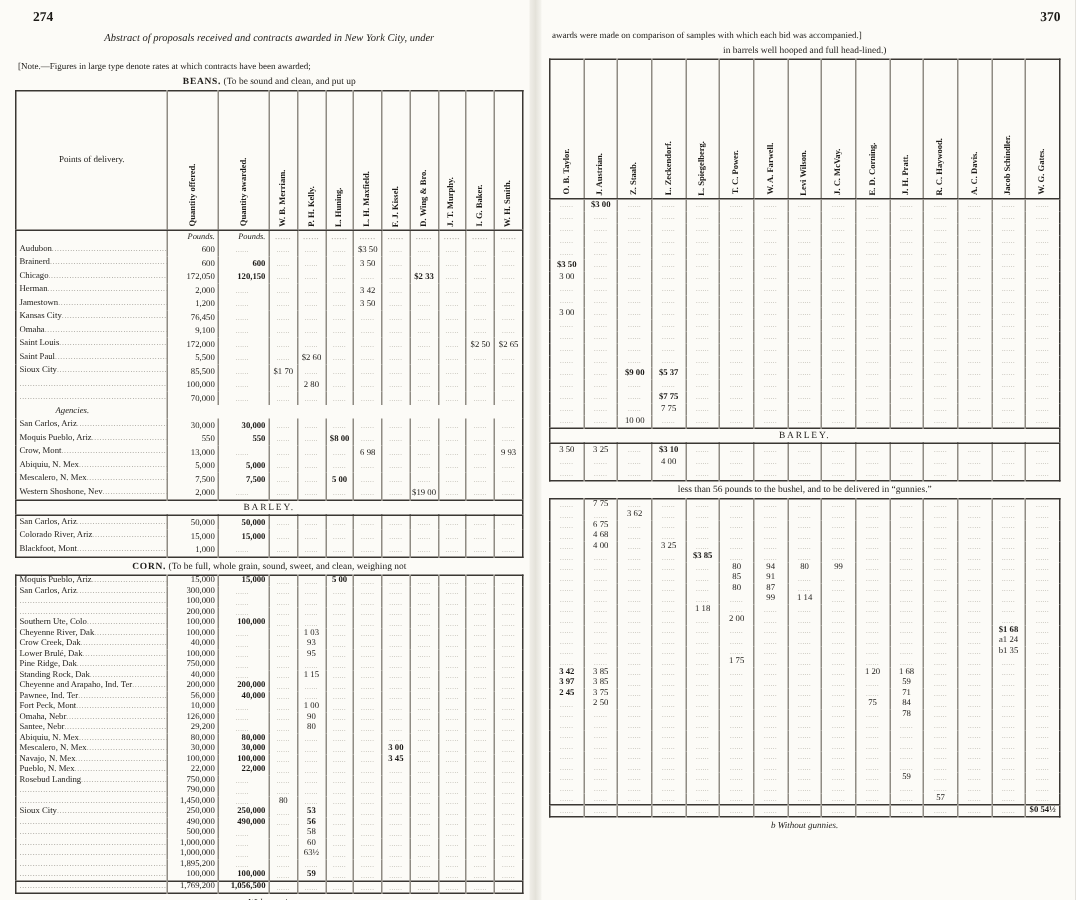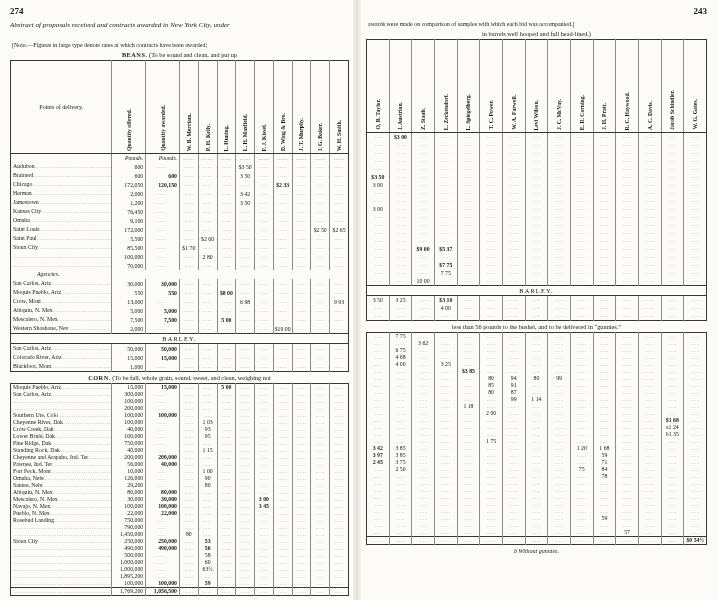--- a/index.html
+++ b/index.html
@@ -9,24 +9,24 @@
     display:flex; overflow:hidden; position:relative;
   }
   .page { box-sizing:border-box; padding-top:7px; }
   .page-left  { width:353px; padding-left:10px; padding-right:4px; }
   .gutter { width:8px; background:linear-gradient(90deg,#f0eee8,#e4e2da,#f5f4ef); }
   .page-right { width:356px; padding-left:5px; padding-right:10px; }
 
   .page-header { position:relative; text-align:center; height:12px; margin-bottom:2px; }
   .running-head { font-size:7.5px; letter-spacing:.9px; white-space:nowrap; }
   .pagenum { position:absolute; top:-1px; font-size:9px; font-weight:bold; }
-  .pagenum-left { left:0; }
+  .pagenum-left { left:12px; }
   .pagenum-right { right:0; }
 
-  .intro { font-style:italic; text-align:left; font-size:7px; margin:1px 0 13px; white-space:nowrap; }
+  .intro { font-style:italic; text-align:center; font-size:7px; margin:1px 0 13px; white-space:nowrap; }
   .note  { font-size:6px; margin:0 0 3px 2px; white-space:nowrap; }
   .caption { text-align:center; font-size:6.3px; margin:2px 0 2px; white-space:nowrap; }
   .cap-head { font-weight:bold; letter-spacing:.5px; }
 
   table { border-collapse:collapse; width:100%; table-layout:fixed; }
   .t1 { border:1px solid #3a3733; }
   td, th { border-left:1px solid #8f8b83; padding:0; overflow:hidden; white-space:nowrap; }
   td:first-child, th:first-child { border-left:none; }
   thead th { border-bottom:1px solid #3a3733; vertical-align:bottom; }
   .stub-h { font-size:6px; text-align:center; vertical-align:middle; font-weight:normal; }
@@ -871,21 +871,21 @@
           </tr>
         </tbody>
       </table>
     <div class="footnote">a With gunnies.</div>
   </div>
 
   <div class="gutter"></div>
 
   <div class="page page-right">
     <div class="page-header">
-      <span class="pagenum pagenum-right">243</span>
+      <span class="pagenum pagenum-right">370</span>
     </div>
     <div class="note">awards were made on comparison of samples with which each bid was accompanied.]</div>
     <div class="caption"><span>in barrels well hooped and full head-lined.)</span></div>
     <table id="rt1" class="t1">
         <colgroup>
           <col>
           <col>
           <col>
           <col>
           <col>

